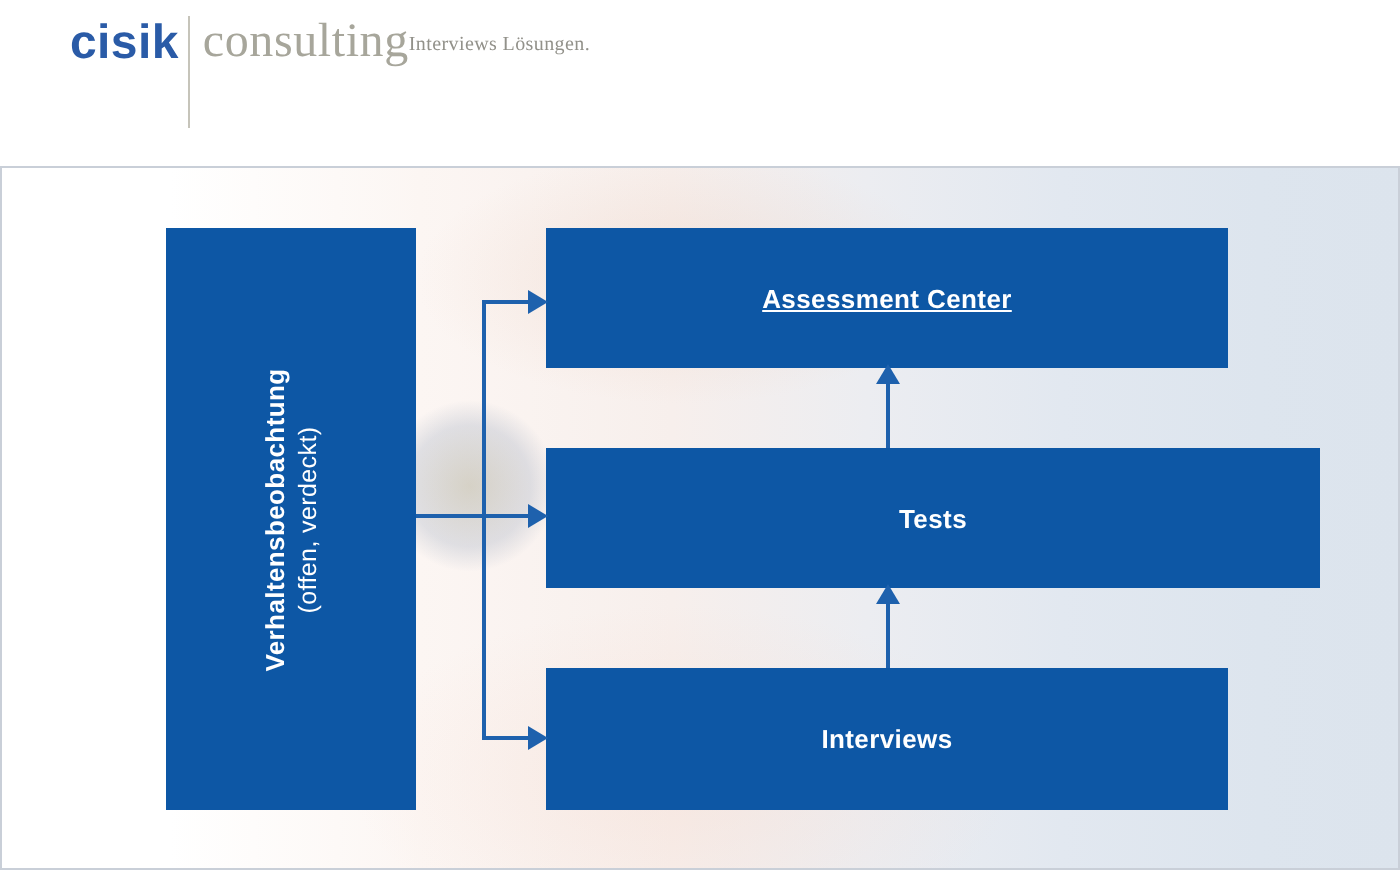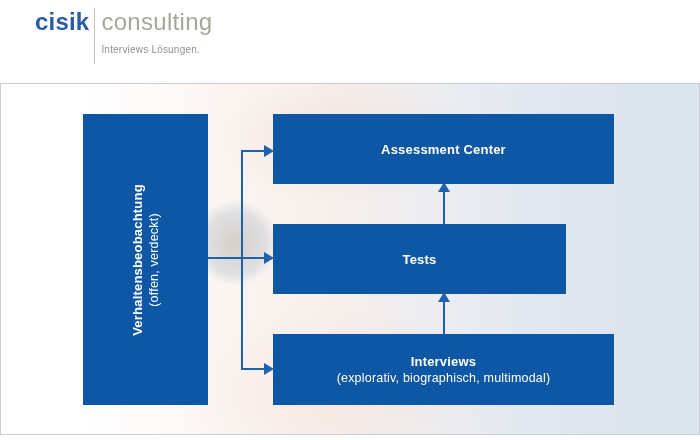--- a/index.html
+++ b/index.html
@@ -18,21 +18,21 @@
   }
 
   
   .header { position: absolute; left: 0; top: 0; width: 700px; height: 58px; background: #ffffff; }
   .logo { position: absolute; left: 35px; top: 8px; display: flex; align-items: flex-start; cursor: pointer; }
   .logo-primary {
     font-size: 24px; font-weight: 700; letter-spacing: 0.2px;
     color: var(--logo-blue); line-height: 27px;
   }
   .logo-divider { width: 1px; height: 56px; background: #c6c4ba; margin: 0 6px 0 5px; }
-  .logo-right { display: flex; flex-direction: column; }
+  .logo-right { display: flex; flex-direction: row; font-family: Liberation Serif, serif; }
   .logo-secondary {
     font-size: 24px; font-weight: 400; letter-spacing: 0.3px;
     color: var(--logo-gray); line-height: 27px;
   }
   .logo-tagline { font-size: 10px; color: #92918a; margin-top: 9px; letter-spacing: 0.2px; }
 
   
   .stage {
     position: absolute; left: 0; top: 83px; width: 700px; height: 352px;
     border: 1px solid #c9cfd8;
@@ -47,22 +47,22 @@
     position: absolute; background: var(--box-blue); color: #ffffff;
     display: flex; flex-direction: column; align-items: center; justify-content: center;
     text-align: center;
   }
   .box-title { font-weight: 700; font-size: 13px; line-height: 17px; letter-spacing: 0.2px; }
   .box-sub   { font-weight: 400; font-size: 12.5px; line-height: 17px; letter-spacing: 0.2px; }
 
   .side-box { left: 82px; top: 30px; width: 125px; height: 291px; }
   .side-box .rot { transform: rotate(-90deg); white-space: nowrap; text-align: center; }
 
-  .box-ac         { left: 272px; top: 30px;  width: 341px; height: 70px; }
-  .box-tests      { left: 272px; top: 140px; width: 293px; height: 70px; }
+  .box-ac         { left: 272px; top: 30px;  width: 341px; height: 70px; text-decoration: underline; }
+  .box-tests      { left: 272px; top: 140px; width: 387px; height: 70px; }
   .box-interviews { left: 272px; top: 250px; width: 341px; height: 71px; }
 
   
   .conn { position: absolute; background: var(--connector-blue); }
   .stem          { left: 240px; top: 66px;  width: 2px;  height: 220px; }
   .branch-top    { left: 240px; top: 66px;  width: 26px; height: 2px; }
   .branch-mid    { left: 207px; top: 173px; width: 59px; height: 2px; }
   .branch-bottom { left: 240px; top: 284px; width: 26px; height: 2px; }
   .vline-1       { left: 442px; top: 106px; width: 2px;  height: 34px; }
   .vline-2       { left: 442px; top: 216px; width: 2px;  height: 34px; }
@@ -110,21 +110,20 @@
   <div class="box box-ac">
     <div class="box-title">Assessment Center</div>
   </div>
 
   <div class="box box-tests">
     <div class="box-title">Tests</div>
   </div>
 
   <div class="box box-interviews">
     <div class="box-title">Interviews</div>
-    <div class="box-sub">(explorativ, biographisch, multimodal)</div>
   </div>
 
   <div class="conn stem"></div>
   <div class="conn branch-top"></div>
   <div class="conn branch-mid"></div>
   <div class="conn branch-bottom"></div>
   <div class="arrow-right ar-top"></div>
   <div class="arrow-right ar-mid"></div>
   <div class="arrow-right ar-bottom"></div>
 

